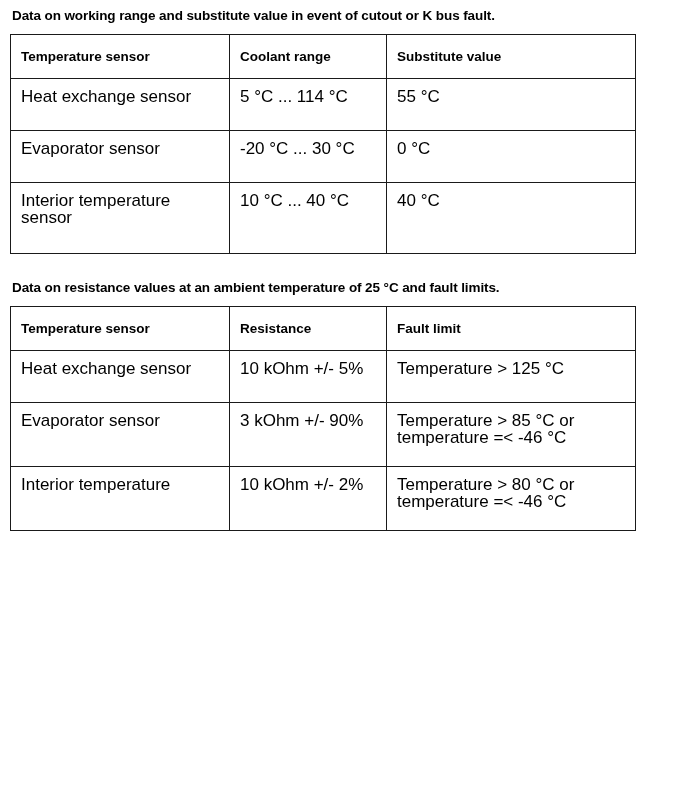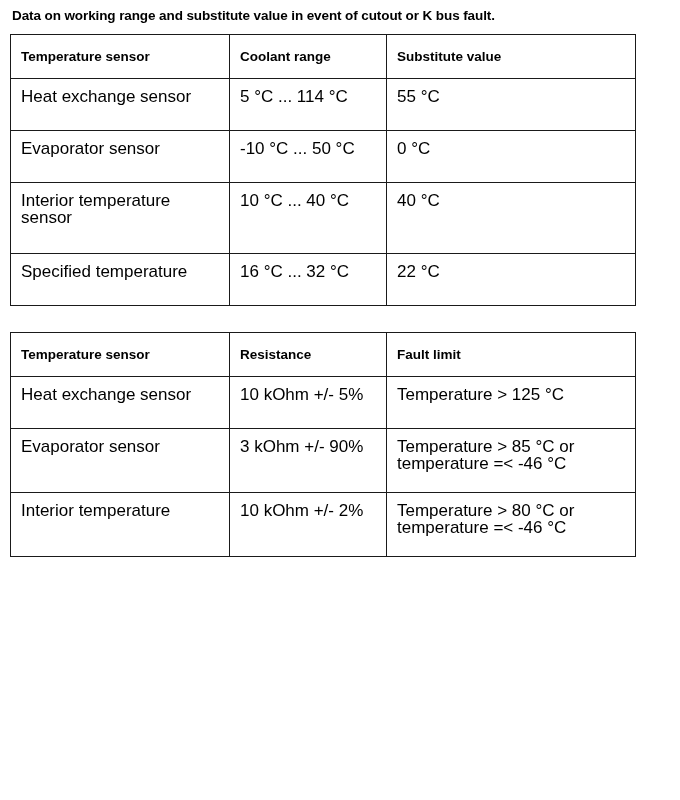--- a/index.html
+++ b/index.html
@@ -26,20 +26,21 @@
     font-weight: bold;
     line-height: 16px;
     margin: 0 0 10px 2px;
     letter-spacing: -0.1px;
   }
   table.data {
     border-collapse: collapse;
     width: 625px;
     table-layout: fixed;
     background: #ffffff;
+    margin-top: 10px;
   }
   table.data td, table.data th {
     border: 1px solid #1a1a1a;
     text-align: left;
     vertical-align: top;
     padding: 9px 9px 9px 10px;
     font-size: 17px;
     line-height: 17px;
     font-weight: normal;
   }
@@ -80,39 +81,35 @@
       </tr>
     </thead>
     <tbody>
       <tr>
         <td class="cell-multiline">Heat exchange sensor</td>
         <td class="cell-multiline">5 °C ... 114 °C</td>
         <td class="cell-multiline">55 °C</td>
       </tr>
       <tr>
         <td class="cell-multiline">Evaporator sensor</td>
-        <td class="cell-multiline">-10 °C ... 50 °C</td>
+        <td class="cell-multiline">-20 °C ... 30 °C</td>
         <td class="cell-multiline">0 °C</td>
       </tr>
       <tr class="tall">
         <td class="cell-multiline">Interior temperature
 sensor</td>
         <td class="cell-multiline">10 °C ... 40 °C</td>
         <td class="cell-multiline">40 °C</td>
       </tr>
-      <tr>
-        <td class="cell-multiline">Specified temperature</td>
-        <td class="cell-multiline">16 °C ... 32 °C</td>
-        <td class="cell-multiline">22 °C</td>
-      </tr>
     </tbody>
   </table>
 
   <div class="spacer"></div>
 
+  <div class="caption">Data on resistance values at an ambient temperature of 25 °C and fault limits.</div>
 
   <table class="data t2">
     <colgroup>
       <col class="col-a">
         <col class="col-b">
         <col class="col-c">
     </colgroup>
     <thead>
       <tr>
         <th>Temperature sensor</th>

